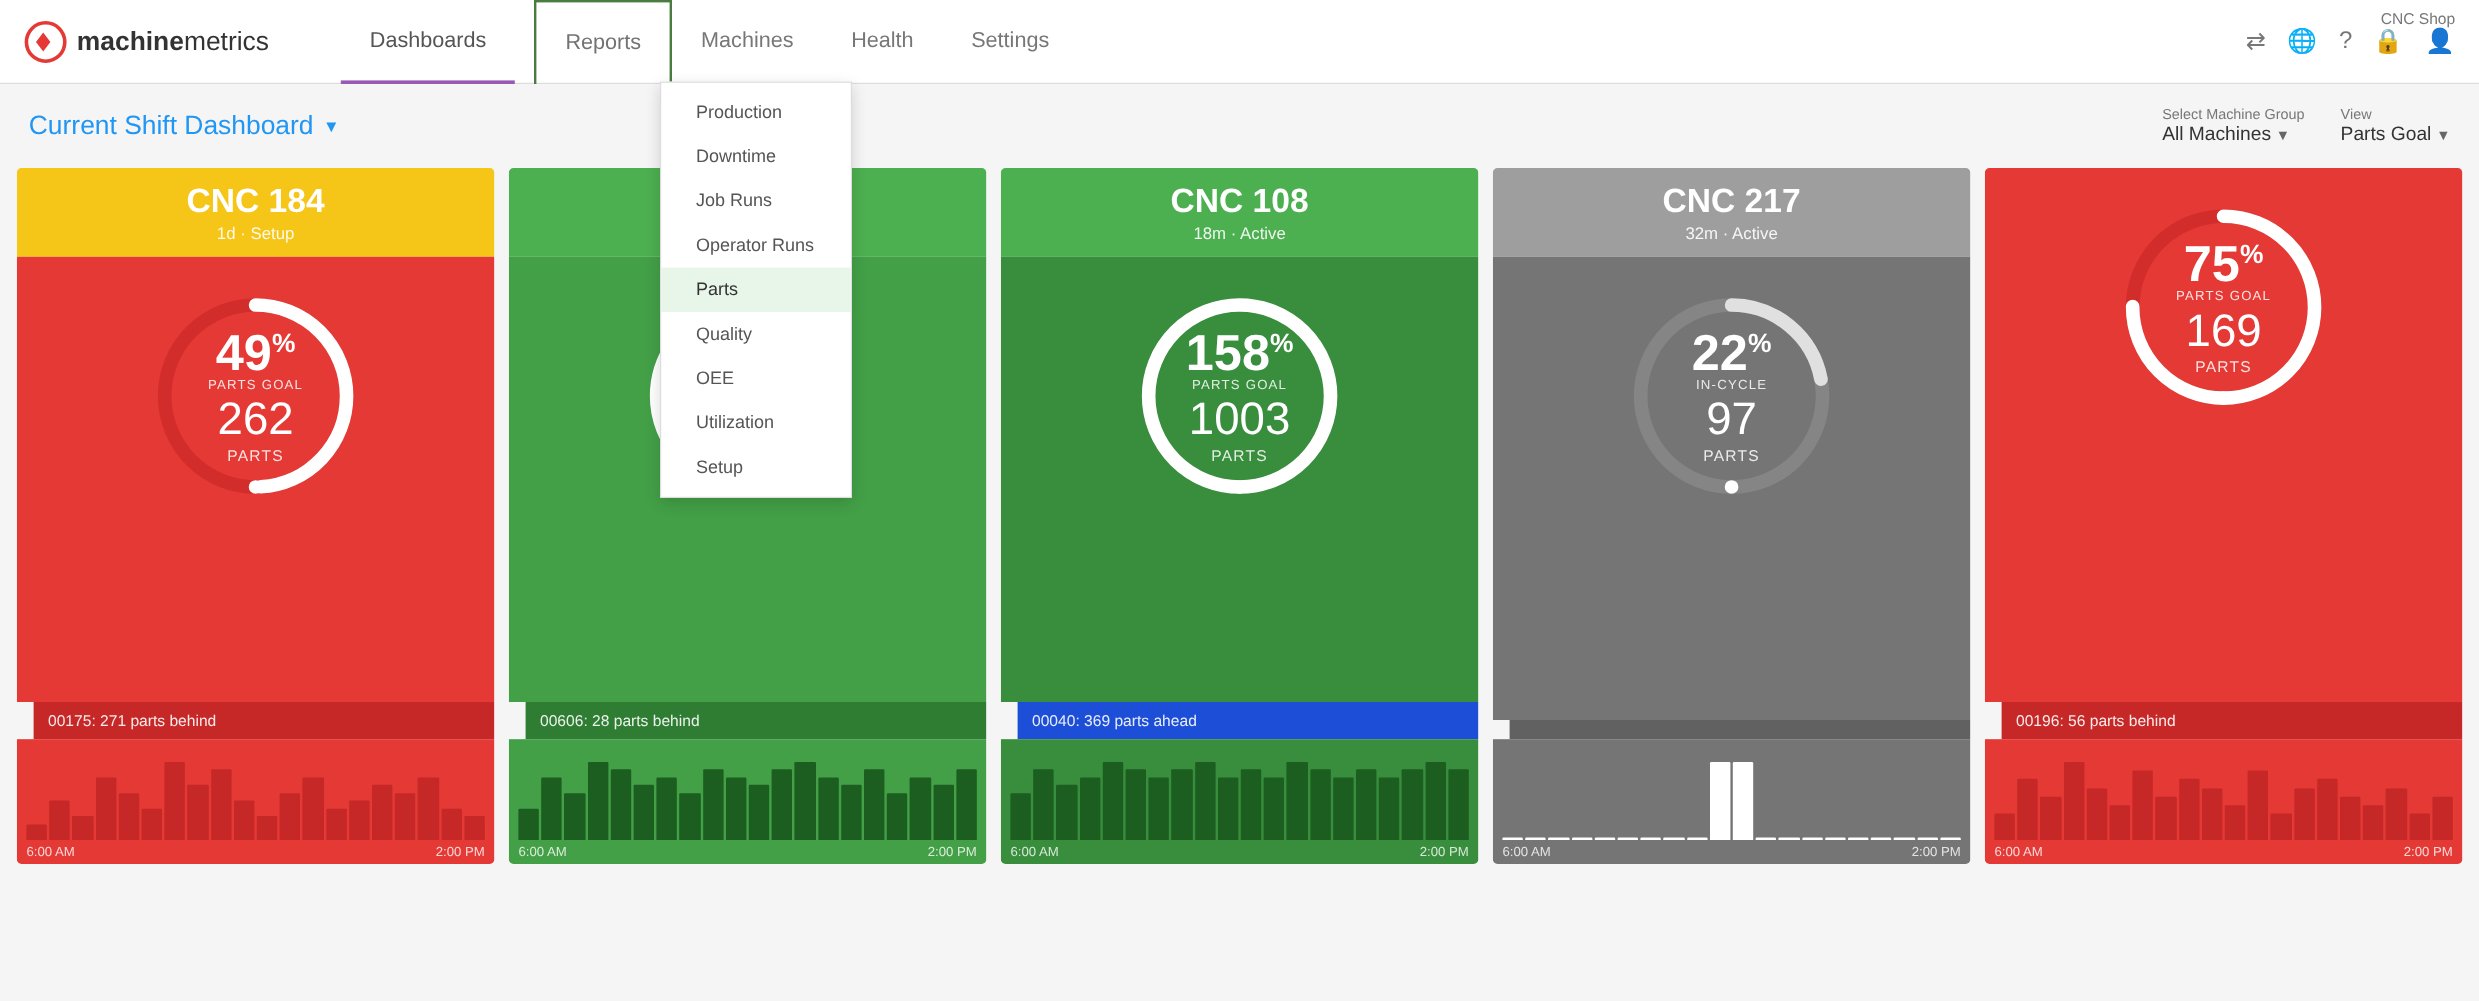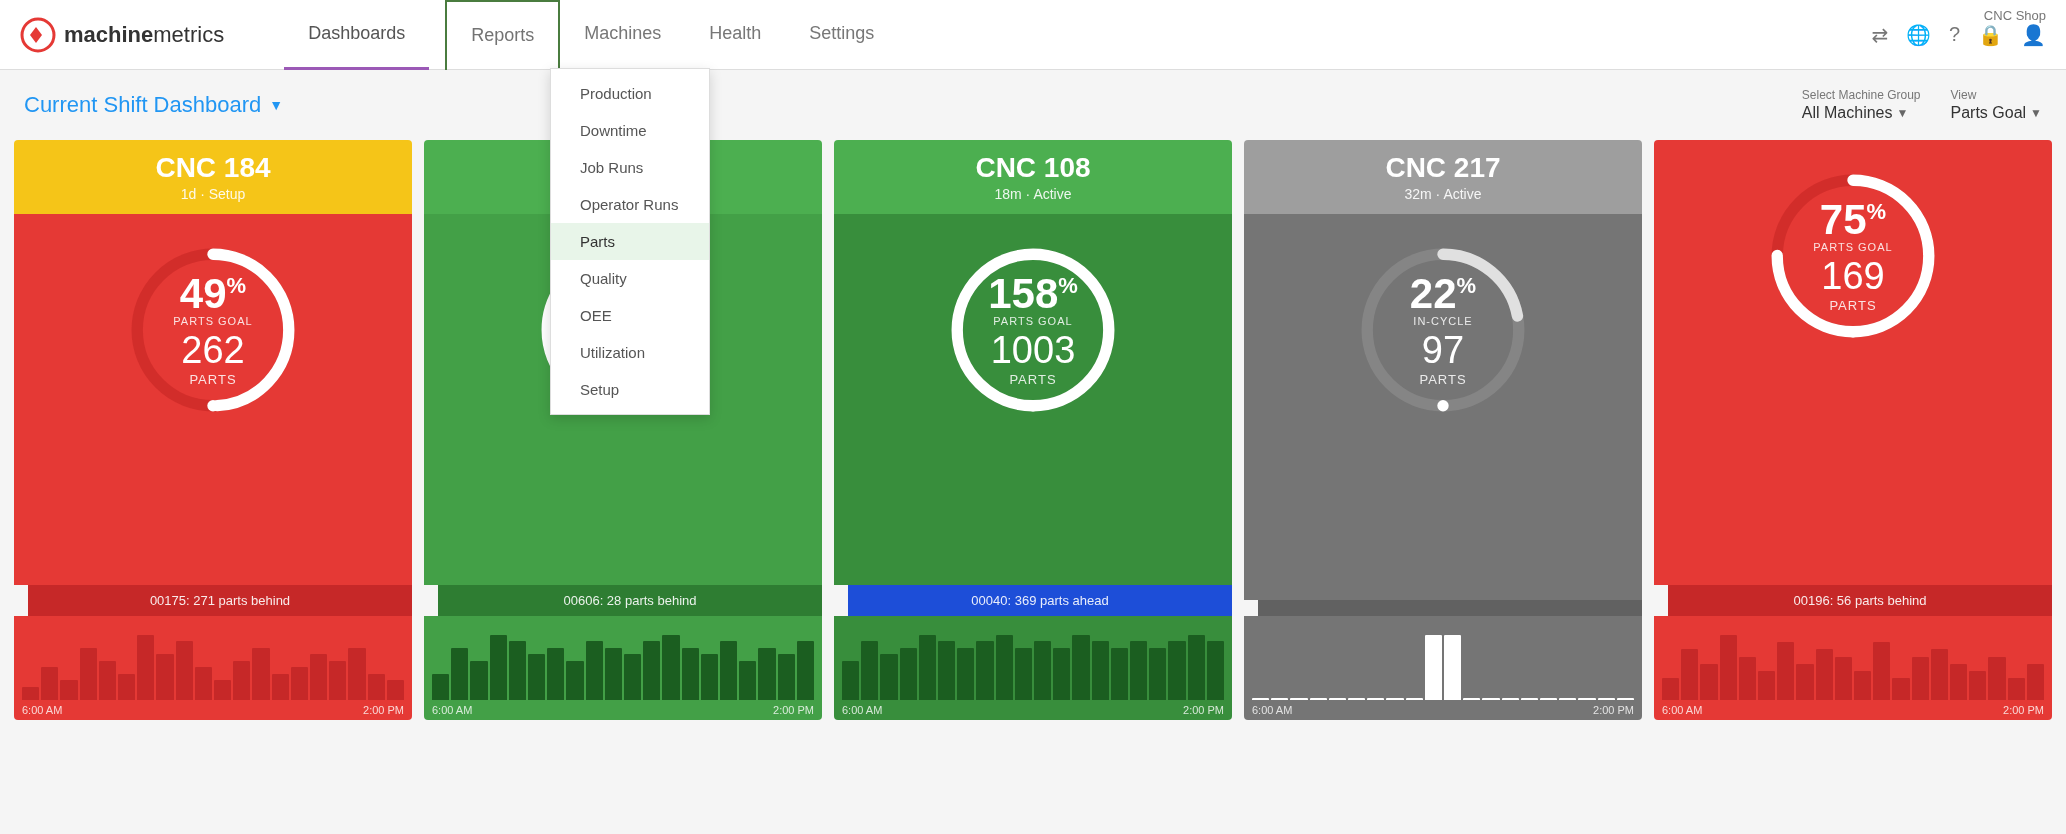--- a/index.html
+++ b/index.html
@@ -80,21 +80,21 @@
     .gauge-container { position: relative; width: 180px; height: 180px; margin: 10px 0; }
     .gauge-svg { width: 100%; height: 100%; }
     .gauge-center { position: absolute; top: 50%; left: 50%; transform: translate(-50%, -50%); text-align: center; }
     .gauge-percent { font-size: 42px; font-weight: 700; color: white; line-height: 1; }
     .gauge-percent sup { font-size: 22px; vertical-align: super; }
     .gauge-label { font-size: 11px; color: rgba(255,255,255,0.85); letter-spacing: 1px; font-weight: 500; }
     .gauge-parts { font-size: 38px; font-weight: 400; color: white; margin-top: 2px; }
     .gauge-parts-label { font-size: 13px; color: rgba(255,255,255,0.85); letter-spacing: 1px; }
 
     .card-info-bar {
-      padding: 8px 12px; text-align: center; font-size: 13px; color: rgba(255,255,255,0.9); margin-left: 14px;
+      padding: 8px 12px; text-align: left; font-size: 13px; color: rgba(255,255,255,0.9); margin-left: 14px;
     }
 
     
     .chart-container {
       width: 100%; height: 80px; display: flex; align-items: flex-end;
       padding: 0 4px; gap: 2px; position: relative;
     }
     .chart-bar { flex: 1; border-radius: 1px 1px 0 0; min-height: 2px; }
     .chart-footer {
       display: flex; justify-content: space-between; padding: 4px 8px;

